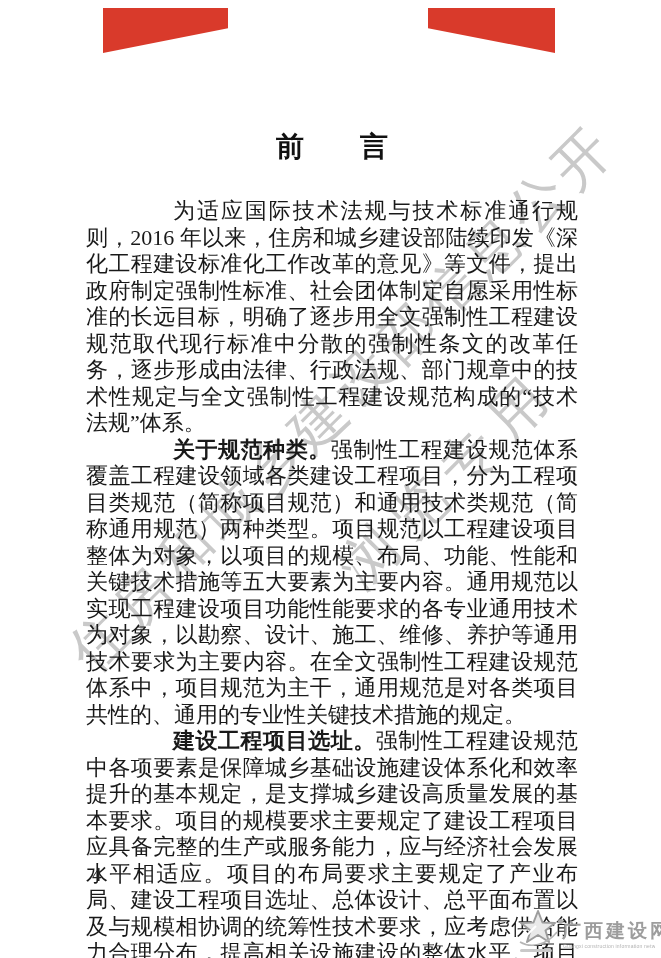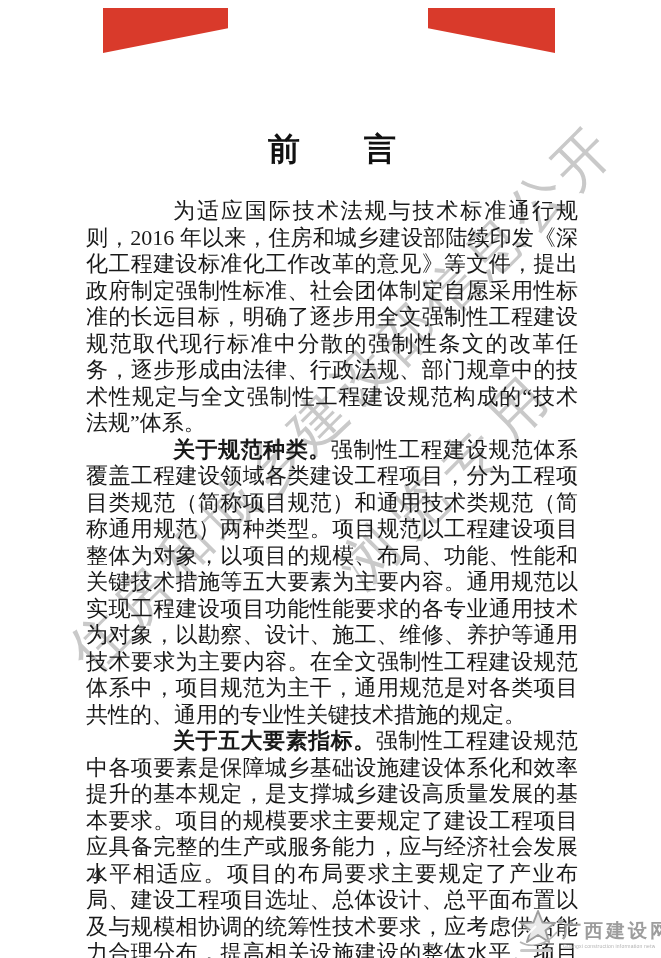--- a/index.html
+++ b/index.html
@@ -36,21 +36,21 @@
   .wm-2{
     left:308px;top:448px;width:280px;height:60px;
     font-size:56px;letter-spacing:14px;line-height:60px;
   }
   
   .title{
     position:absolute;z-index:2;
     left:86px;top:128px;width:492px;
     margin:0;
     text-align:center;
-    font-size:32px;font-weight:700;
+    font-size:28px;font-weight:700;
     color:#111111;
     letter-spacing:0;
   }
   
   .body-text{
     position:absolute;z-index:2;
     left:86px;top:198px;width:492px;
     color:#191919;
     font-size:22px;line-height:26.5px;
     text-align:justify;
@@ -104,21 +104,21 @@
   <div class="ribbon ribbon-right" style="background: rgb(217, 58, 43);"></div>
 
   <div class="watermark wm-1" style="color: rgb(201, 201, 201);">住房和城乡建设部信息公开</div>
   <div class="watermark wm-2" style="color: rgb(201, 201, 201);">浏览专用</div>
 
   <h1 class="title">前　　言</h1>
 
   <div class="body-text">
     <p><b></b><span>为适应国际技术法规与技术标准通行规则，2016 年以来，住房和城乡建设部陆续印发《深化工程建设标准化工作改革的意见》等文件，提出政府制定强制性标准、社会团体制定自愿采用性标准的长远目标，明确了逐步用全文强制性工程建设规范取代现行标准中分散的强制性条文的改革任务，逐步形成由法律、行政法规、部门规章中的技术性规定与全文强制性工程建设规范构成的“技术法规”体系。</span></p>
     <p><b>关于规范种类。</b><span>强制性工程建设规范体系覆盖工程建设领域各类建设工程项目，分为工程项目类规范（简称项目规范）和通用技术类规范（简称通用规范）两种类型。项目规范以工程建设项目整体为对象，以项目的规模、布局、功能、性能和关键技术措施等五大要素为主要内容。通用规范以实现工程建设项目功能性能要求的各专业通用技术为对象，以勘察、设计、施工、维修、养护等通用技术要求为主要内容。在全文强制性工程建设规范体系中，项目规范为主干，通用规范是对各类项目共性的、通用的专业性关键技术措施的规定。</span></p>
-    <p><b>关于五大要素指标。</b><span>强制性工程建设规范中各项要素是保障城乡基础设施建设体系化和效率提升的基本规定，是支撑城乡建设高质量发展的基本要求。项目的规模要求主要规定了建设工程项目应具备完整的生产或服务能力，应与经济社会发展水平相适应。项目的布局要求主要规定了产业布局、建设工程项目选址、总体设计、总平面布置以及与规模相协调的统筹性技术要求，应考虑供给能力合理分布，提高相关设施建设的整体水平。项目的功能要求主要规定项目构成和用途，明确项目的基本组成单元，是项目发挥预期作用的保障。项目的性能要求主要规定建设工程</span></p>
+    <p><b>建设工程项目选址。</b><span>强制性工程建设规范中各项要素是保障城乡基础设施建设体系化和效率提升的基本规定，是支撑城乡建设高质量发展的基本要求。项目的规模要求主要规定了建设工程项目应具备完整的生产或服务能力，应与经济社会发展水平相适应。项目的布局要求主要规定了产业布局、建设工程项目选址、总体设计、总平面布置以及与规模相协调的统筹性技术要求，应考虑供给能力合理分布，提高相关设施建设的整体水平。项目的功能要求主要规定项目构成和用途，明确项目的基本组成单元，是项目发挥预期作用的保障。项目的性能要求主要规定建设工程</span></p>
   </div>
 
   <div class="page-number">4</div>
 
   <div class="logo">
     <svg class="logo-star" viewBox="0 0 44 42" xmlns="http://www.w3.org/2000/svg">
 
       <path d="M22 3 L26.5 14.5 L39 15 L29.5 22.5 L33 34 L22 27 L11 34 L14.5 22.5 L5 15 L17.5 14.5 Z" fill="#e9e9e9" stroke="#9d9d9d" stroke-width="2" stroke-linejoin="round"></path>
       <path d="M4 34 C 14 40, 30 38, 41 24" fill="none" stroke="#b5b5b5" stroke-width="1.6"></path>
       <path d="M8 30 L20 18" fill="none" stroke="#ffffff" stroke-width="2"></path>

